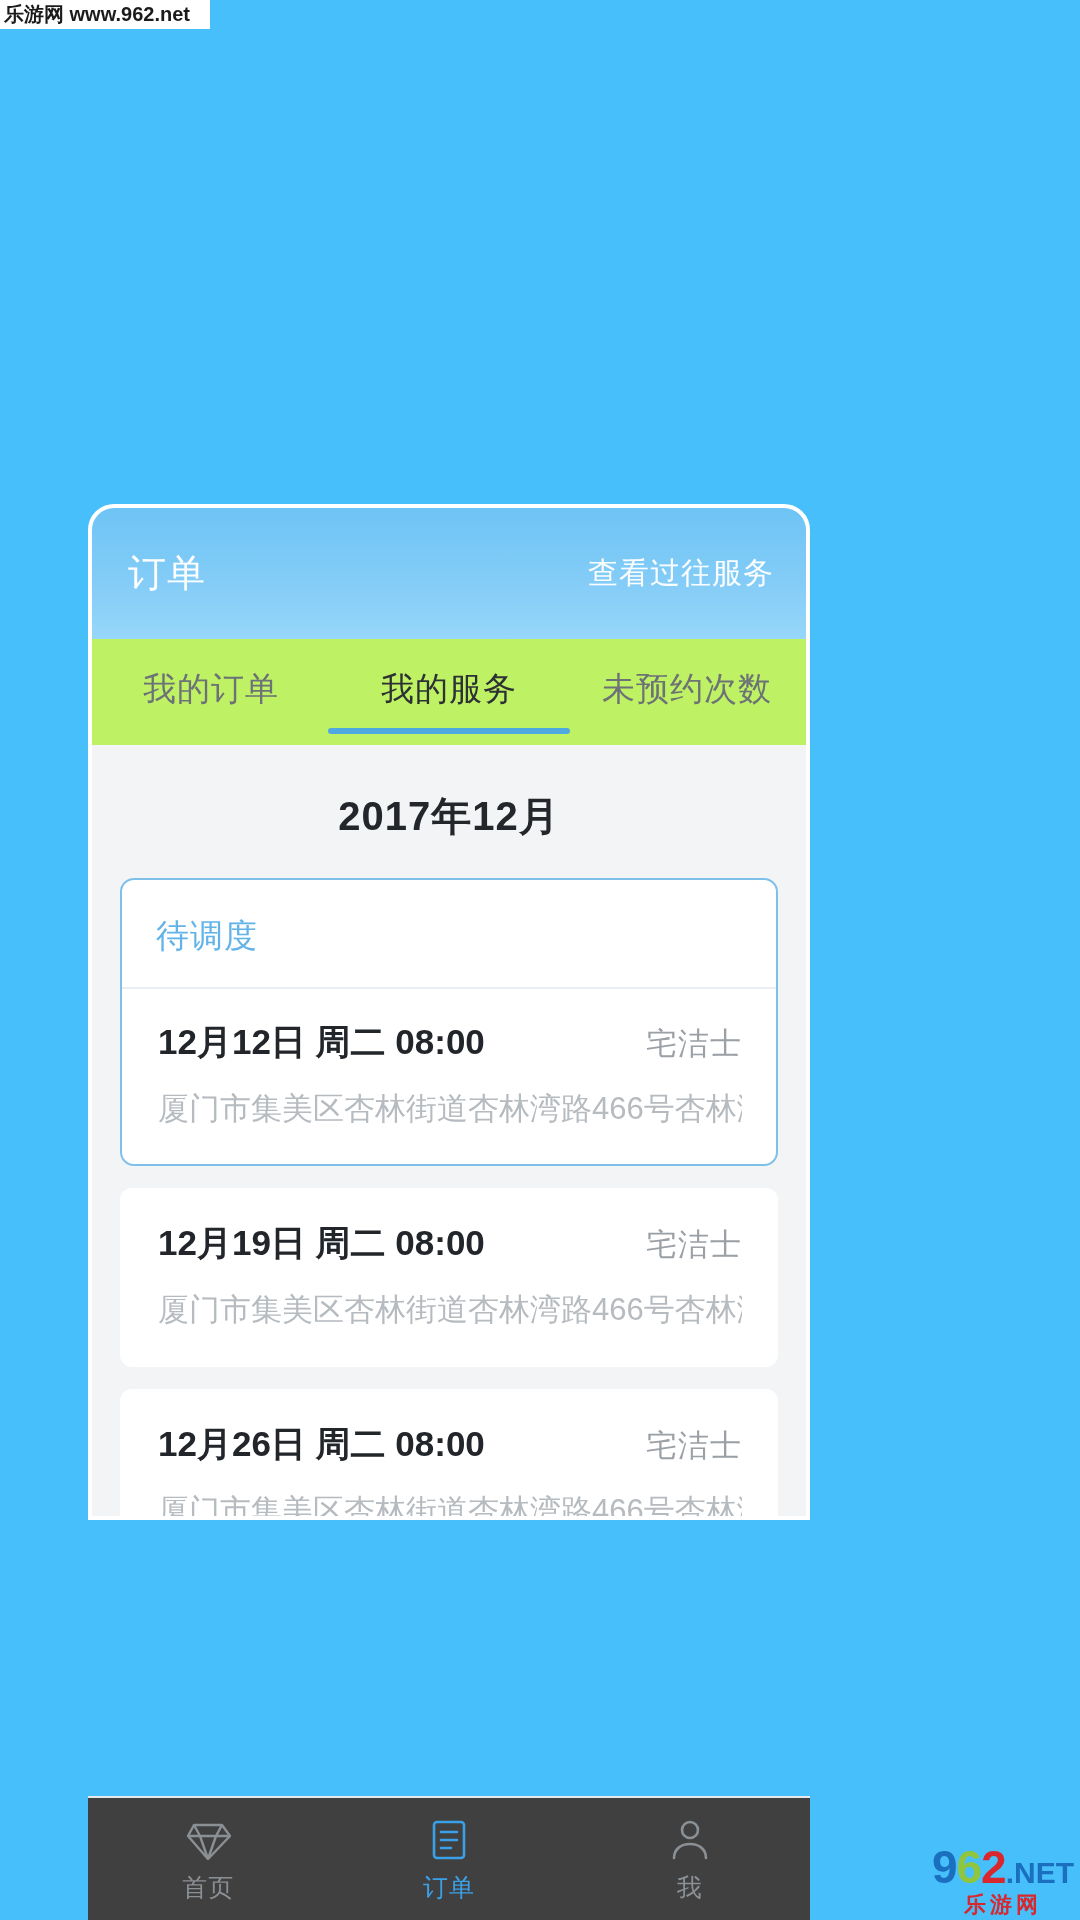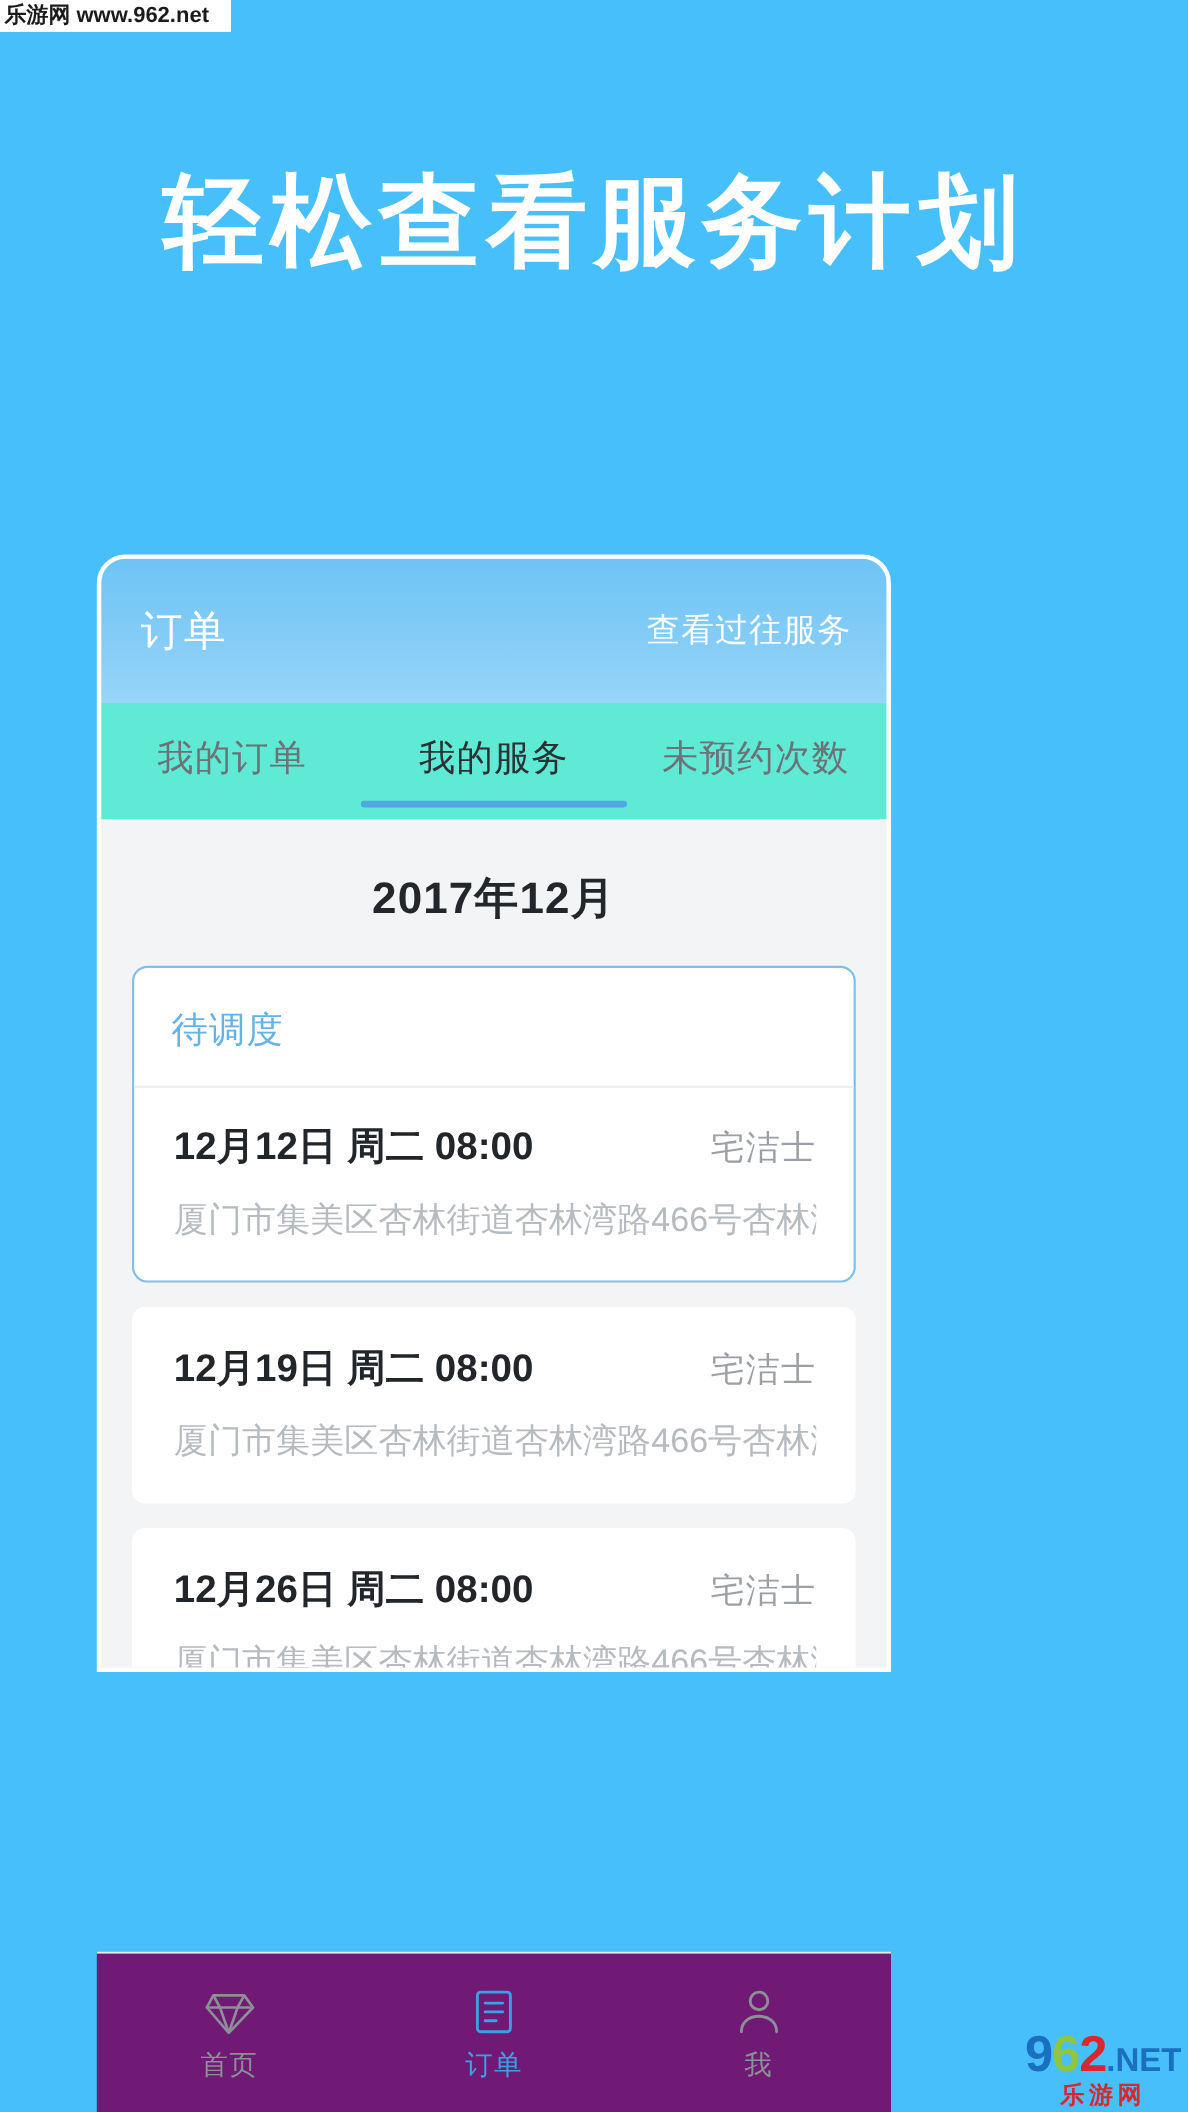--- a/index.html
+++ b/index.html
@@ -77,21 +77,21 @@
     color: #ffffff;
     font-size: 30px;
     font-weight: 400;
     letter-spacing: 1px;
     opacity: .97;
   }
 
   
   .tabs {
     height: 106px;
-    background: #5eead4;
+    background: #bef264;
     display: flex;
     align-items: flex-start;
     position: relative;
   }
   .tab {
     flex: 1 1 0;
     text-align: center;
     padding-top: 28px;
     font-size: 33px;
     color: #6d7277;
@@ -166,22 +166,22 @@
     color: #b6bbc0;
     letter-spacing: 0px;
     white-space: nowrap;
     overflow: hidden;
   }
 
   
   .tabbar {
     position: absolute;
     left: 88px; bottom: 0;
-    width: 722px; height: 146px;
-    background: #701a75;
+    width: 722px; height: 124px;
+    background: #404040;
     border-top: 2px solid #e7eaec;
     display: flex;
     z-index: 20;
   }
   .nav-item {
     flex: 1 1 0;
     display: flex; flex-direction: column;
     align-items: center; justify-content: center;
     gap: 8px;
     color: #8b9095;
@@ -217,21 +217,20 @@
   }
 </style>
 </head>
 <body>
 
 <div class="wm-tl">
   <span>乐游网 www.962.net</span>
 </div>
 
 <div class="hero">
-  <div class="hero-title">轻松查看服务计划</div>
 </div>
 
 <div class="phone">
 
   <div class="card-head">
     <span class="card-head-title">订单</span>
     <span class="card-head-link">查看过往服务</span>
   </div>
 
   <div class="tabs">

